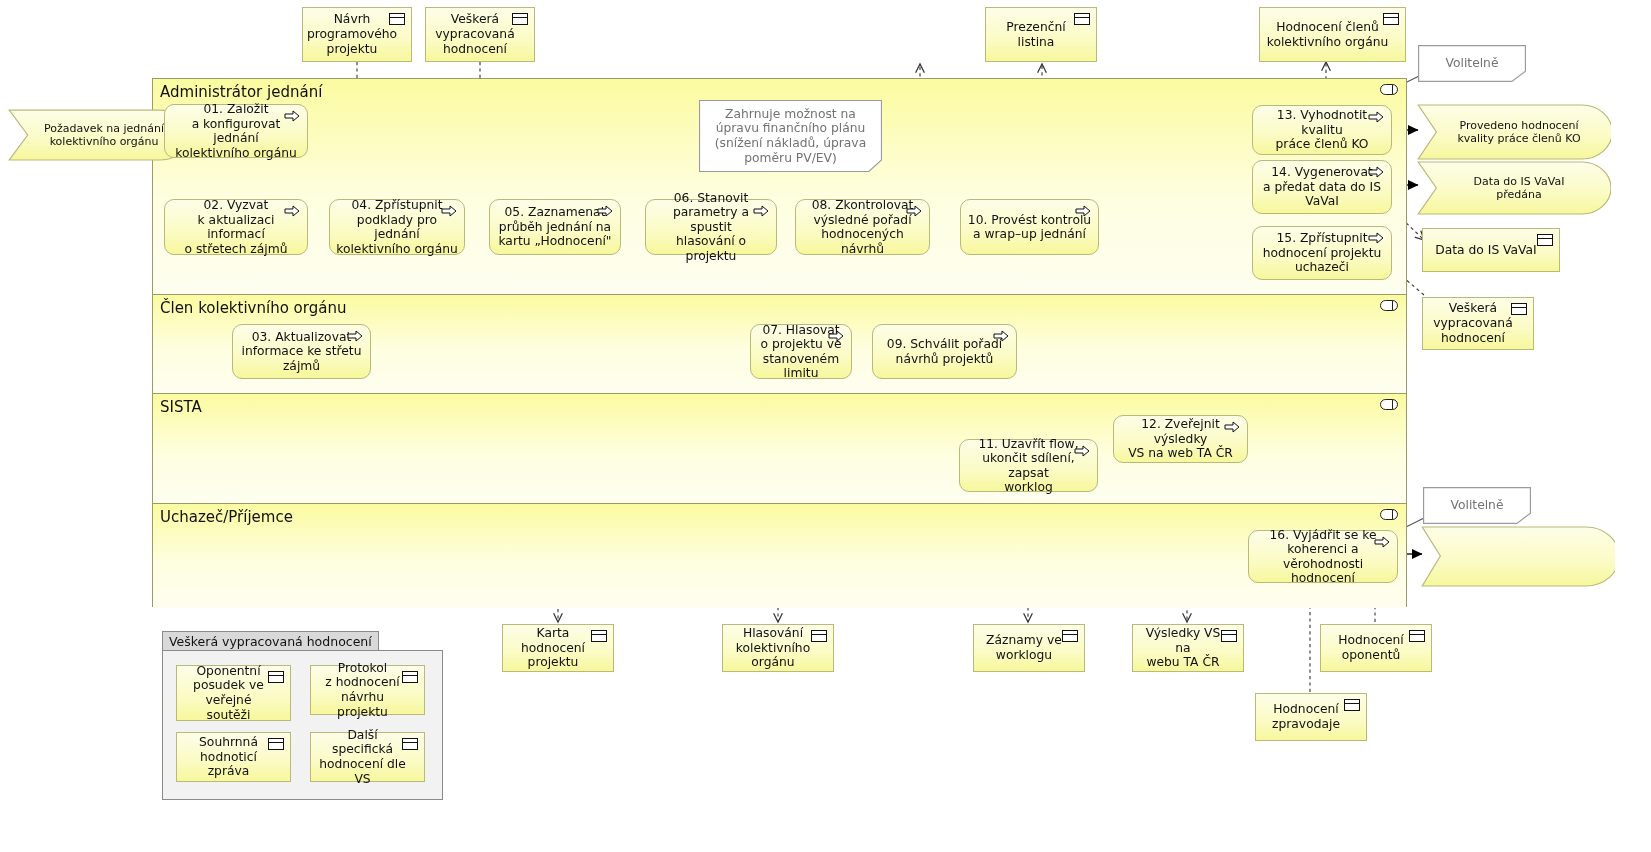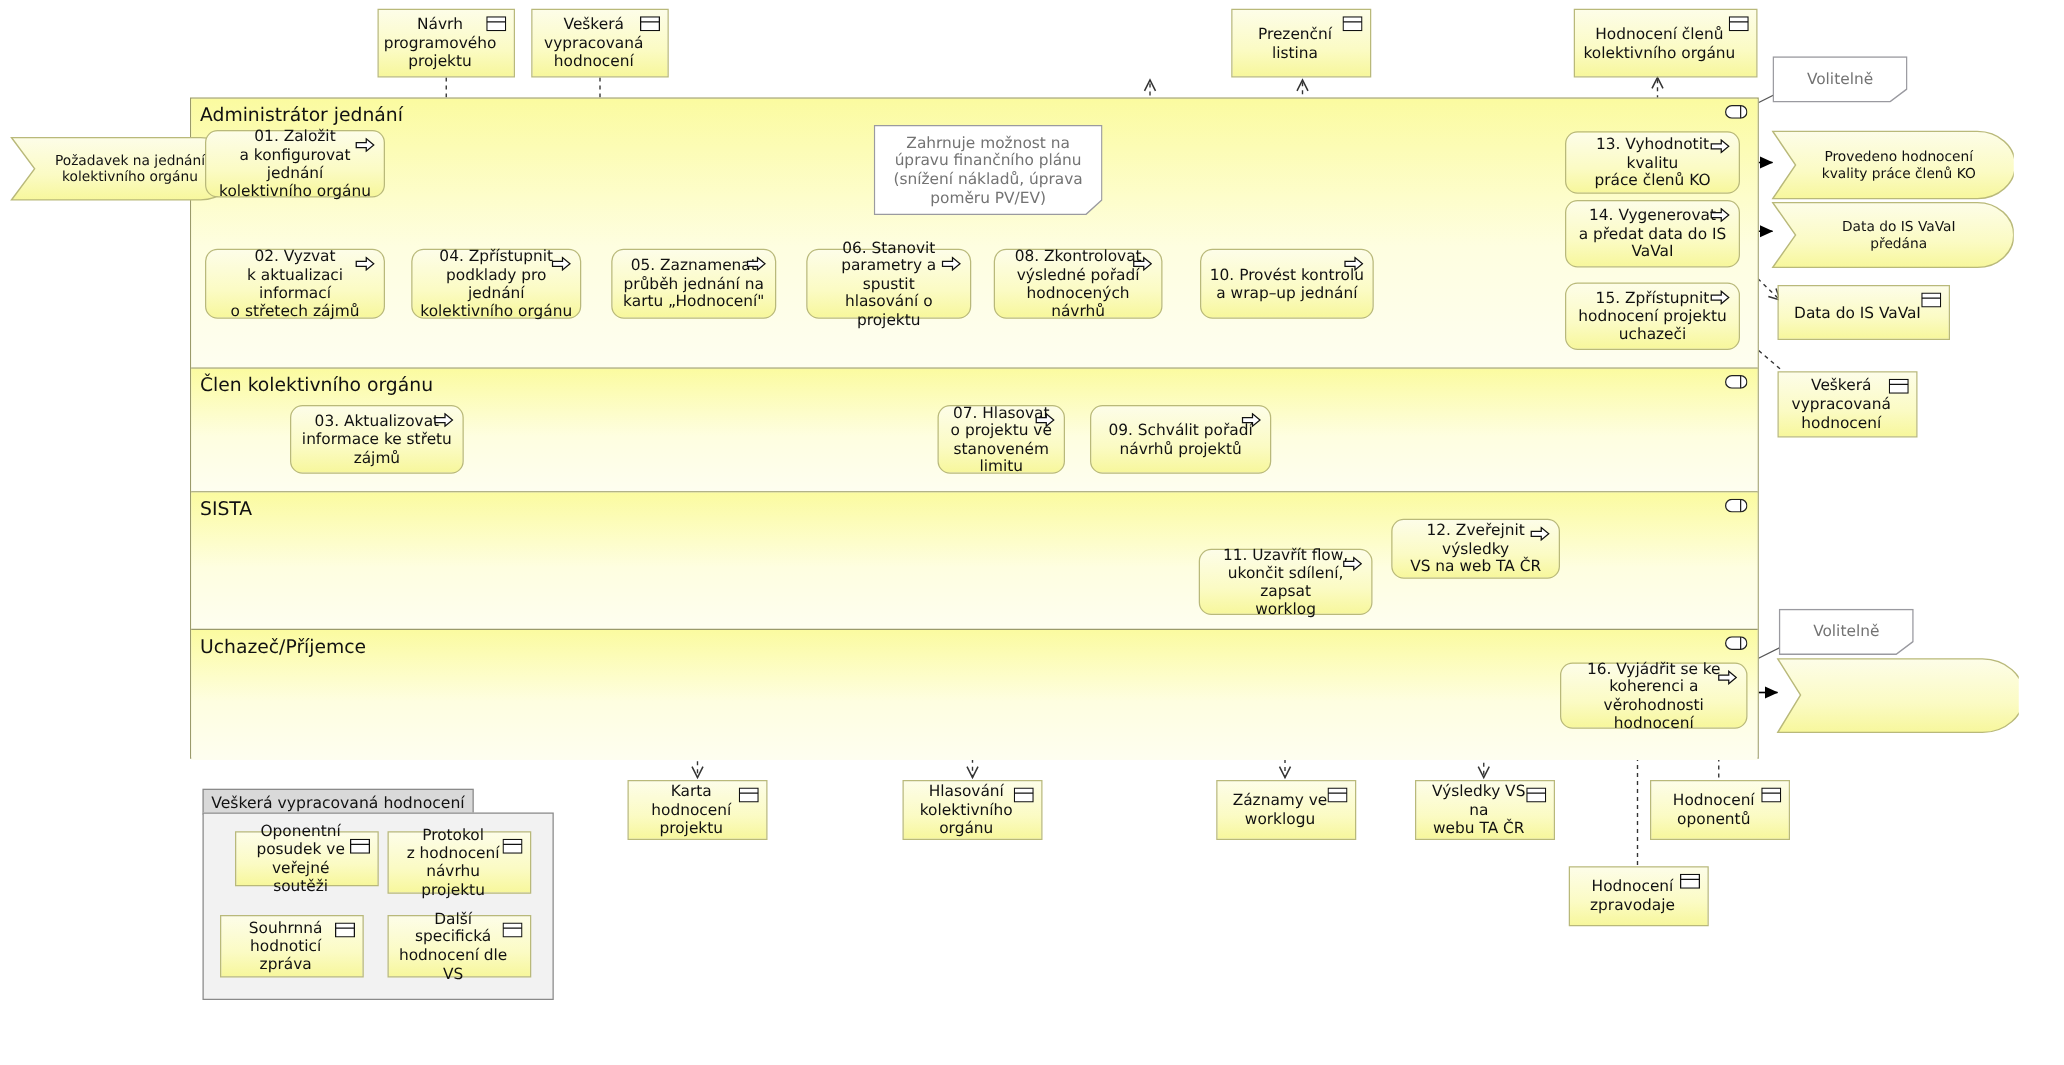--- a/index.html
+++ b/index.html
@@ -427,21 +427,21 @@
     </svg>
     <span class="ntx">Volitelně</span>
   </div>
 
   <div class="legend-tab" style="left:162px;top:631px;">
     <span>Veškerá vypracovaná hodnocení</span>
   </div>
   <div class="node legend" style="left:162px;top:650px;width:281px;height:150px;">
   </div>
 
-  <div class="node dataobj" style="left:188px;top:665px;width:115px;height:44px;">
+  <div class="node dataobj" style="left:176px;top:665px;width:115px;height:56px;">
     <span>Oponentní<br>posudek ve<br>veřejné soutěži</span>
     <svg class="do-icon" viewBox="0 0 16 12">
       <rect x="0.5" y="0.5" width="15" height="11" fill="#fff" stroke="#111"></rect>
       <line x1="0.5" y1="4.5" x2="15.5" y2="4.5" stroke="#111"></line>
     </svg>
   </div>
 
   <div class="node dataobj" style="left:310px;top:665px;width:115px;height:50px;">
     <span>Protokol<br>z hodnocení<br>návrhu projektu</span>
     <svg class="do-icon" viewBox="0 0 16 12">

